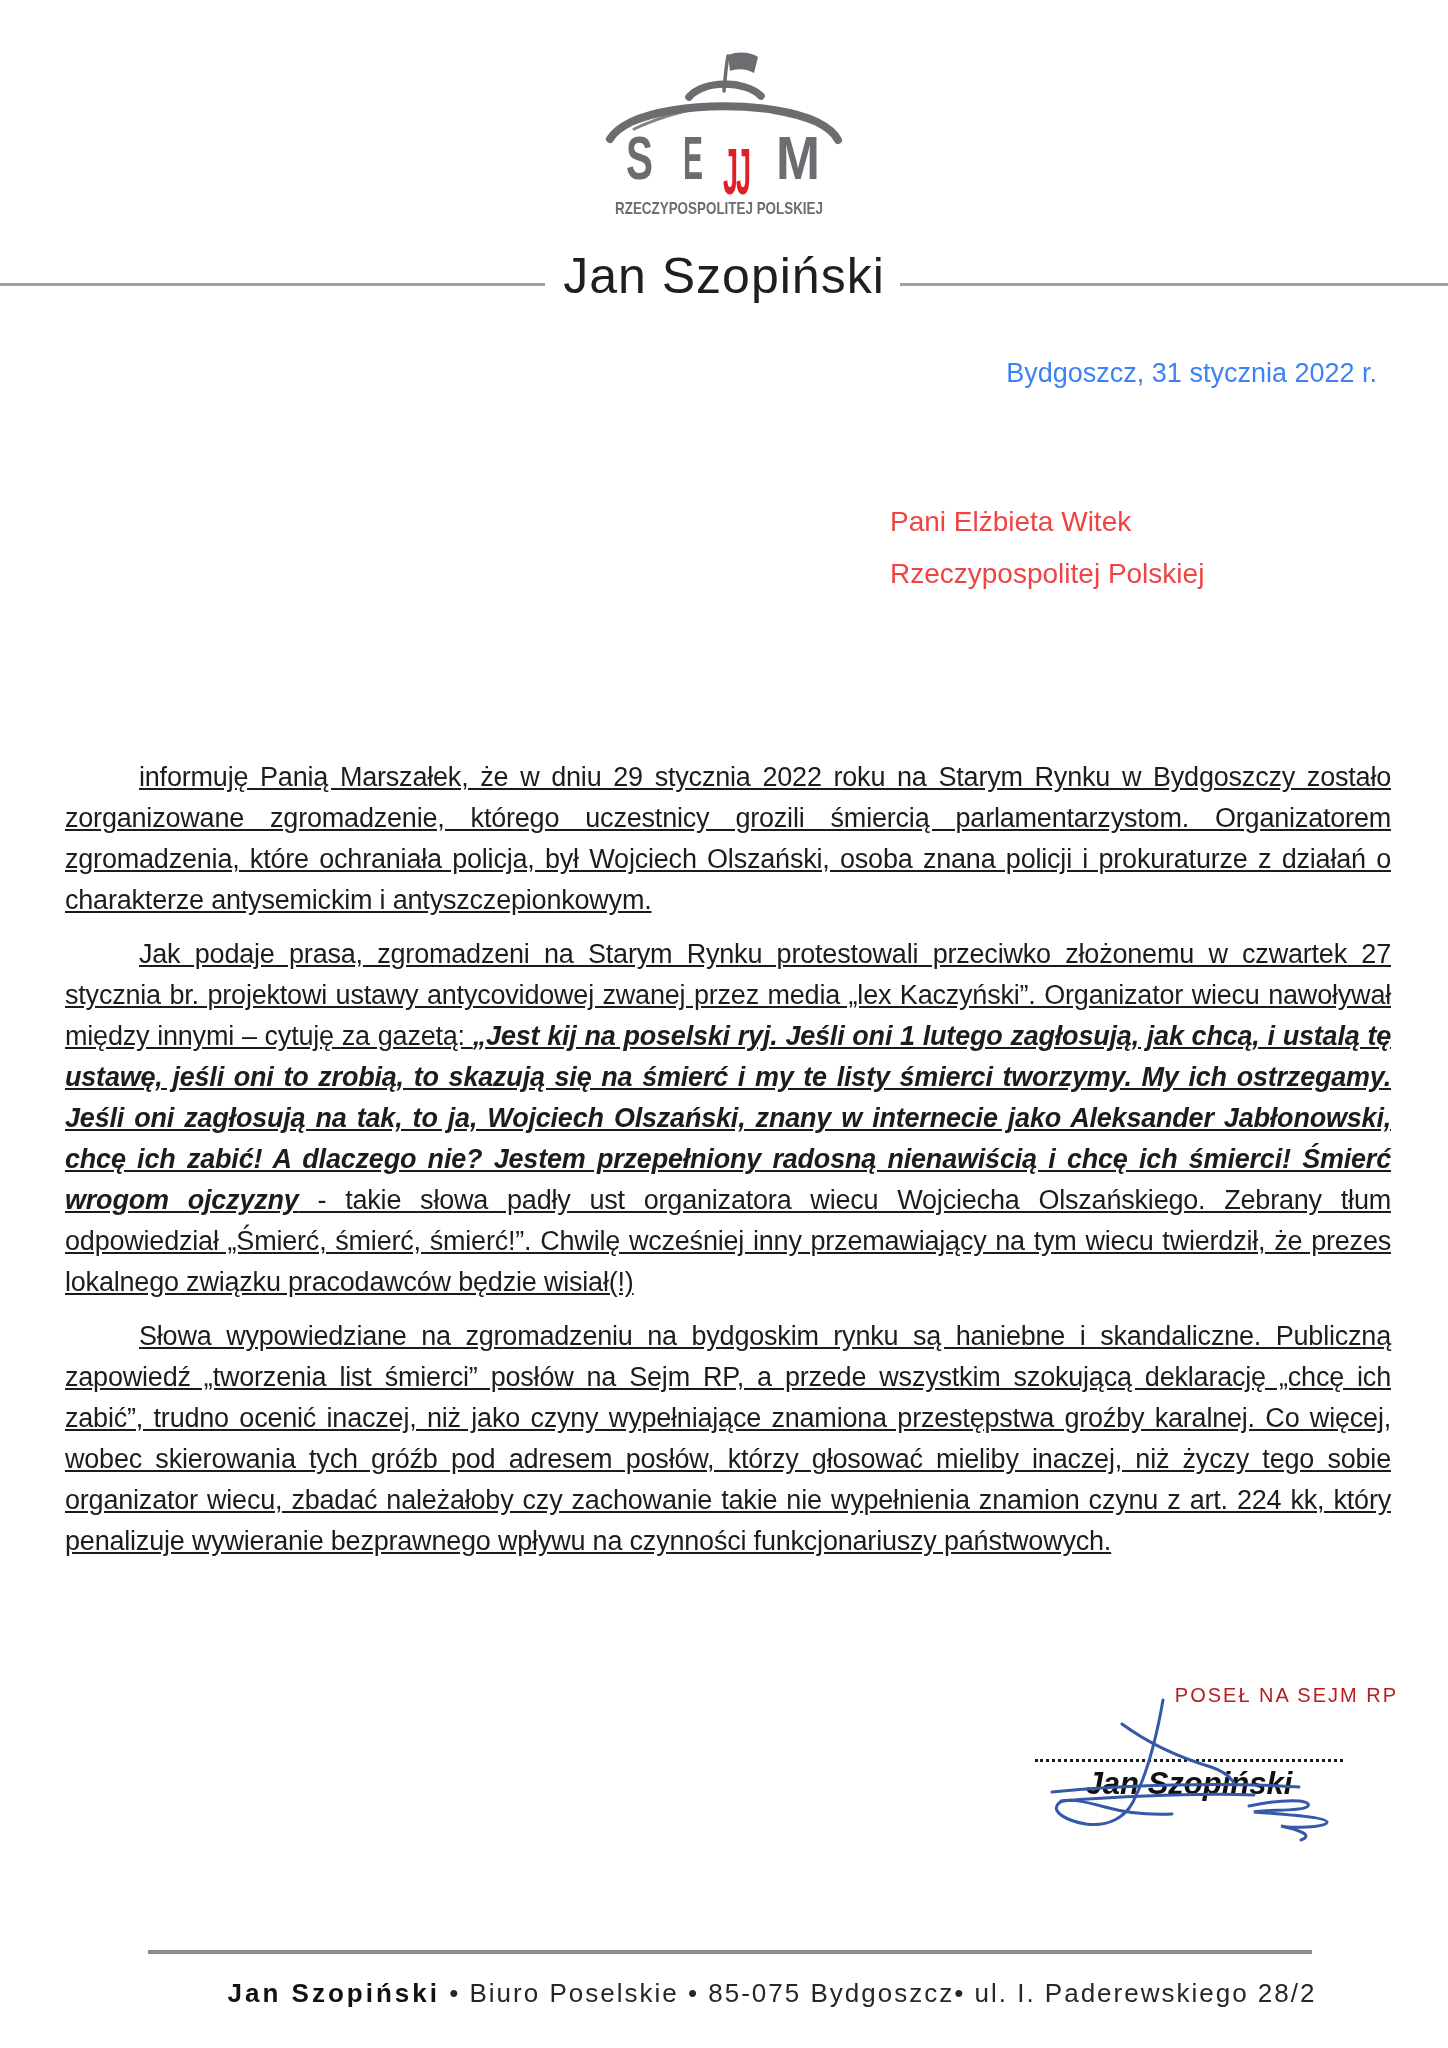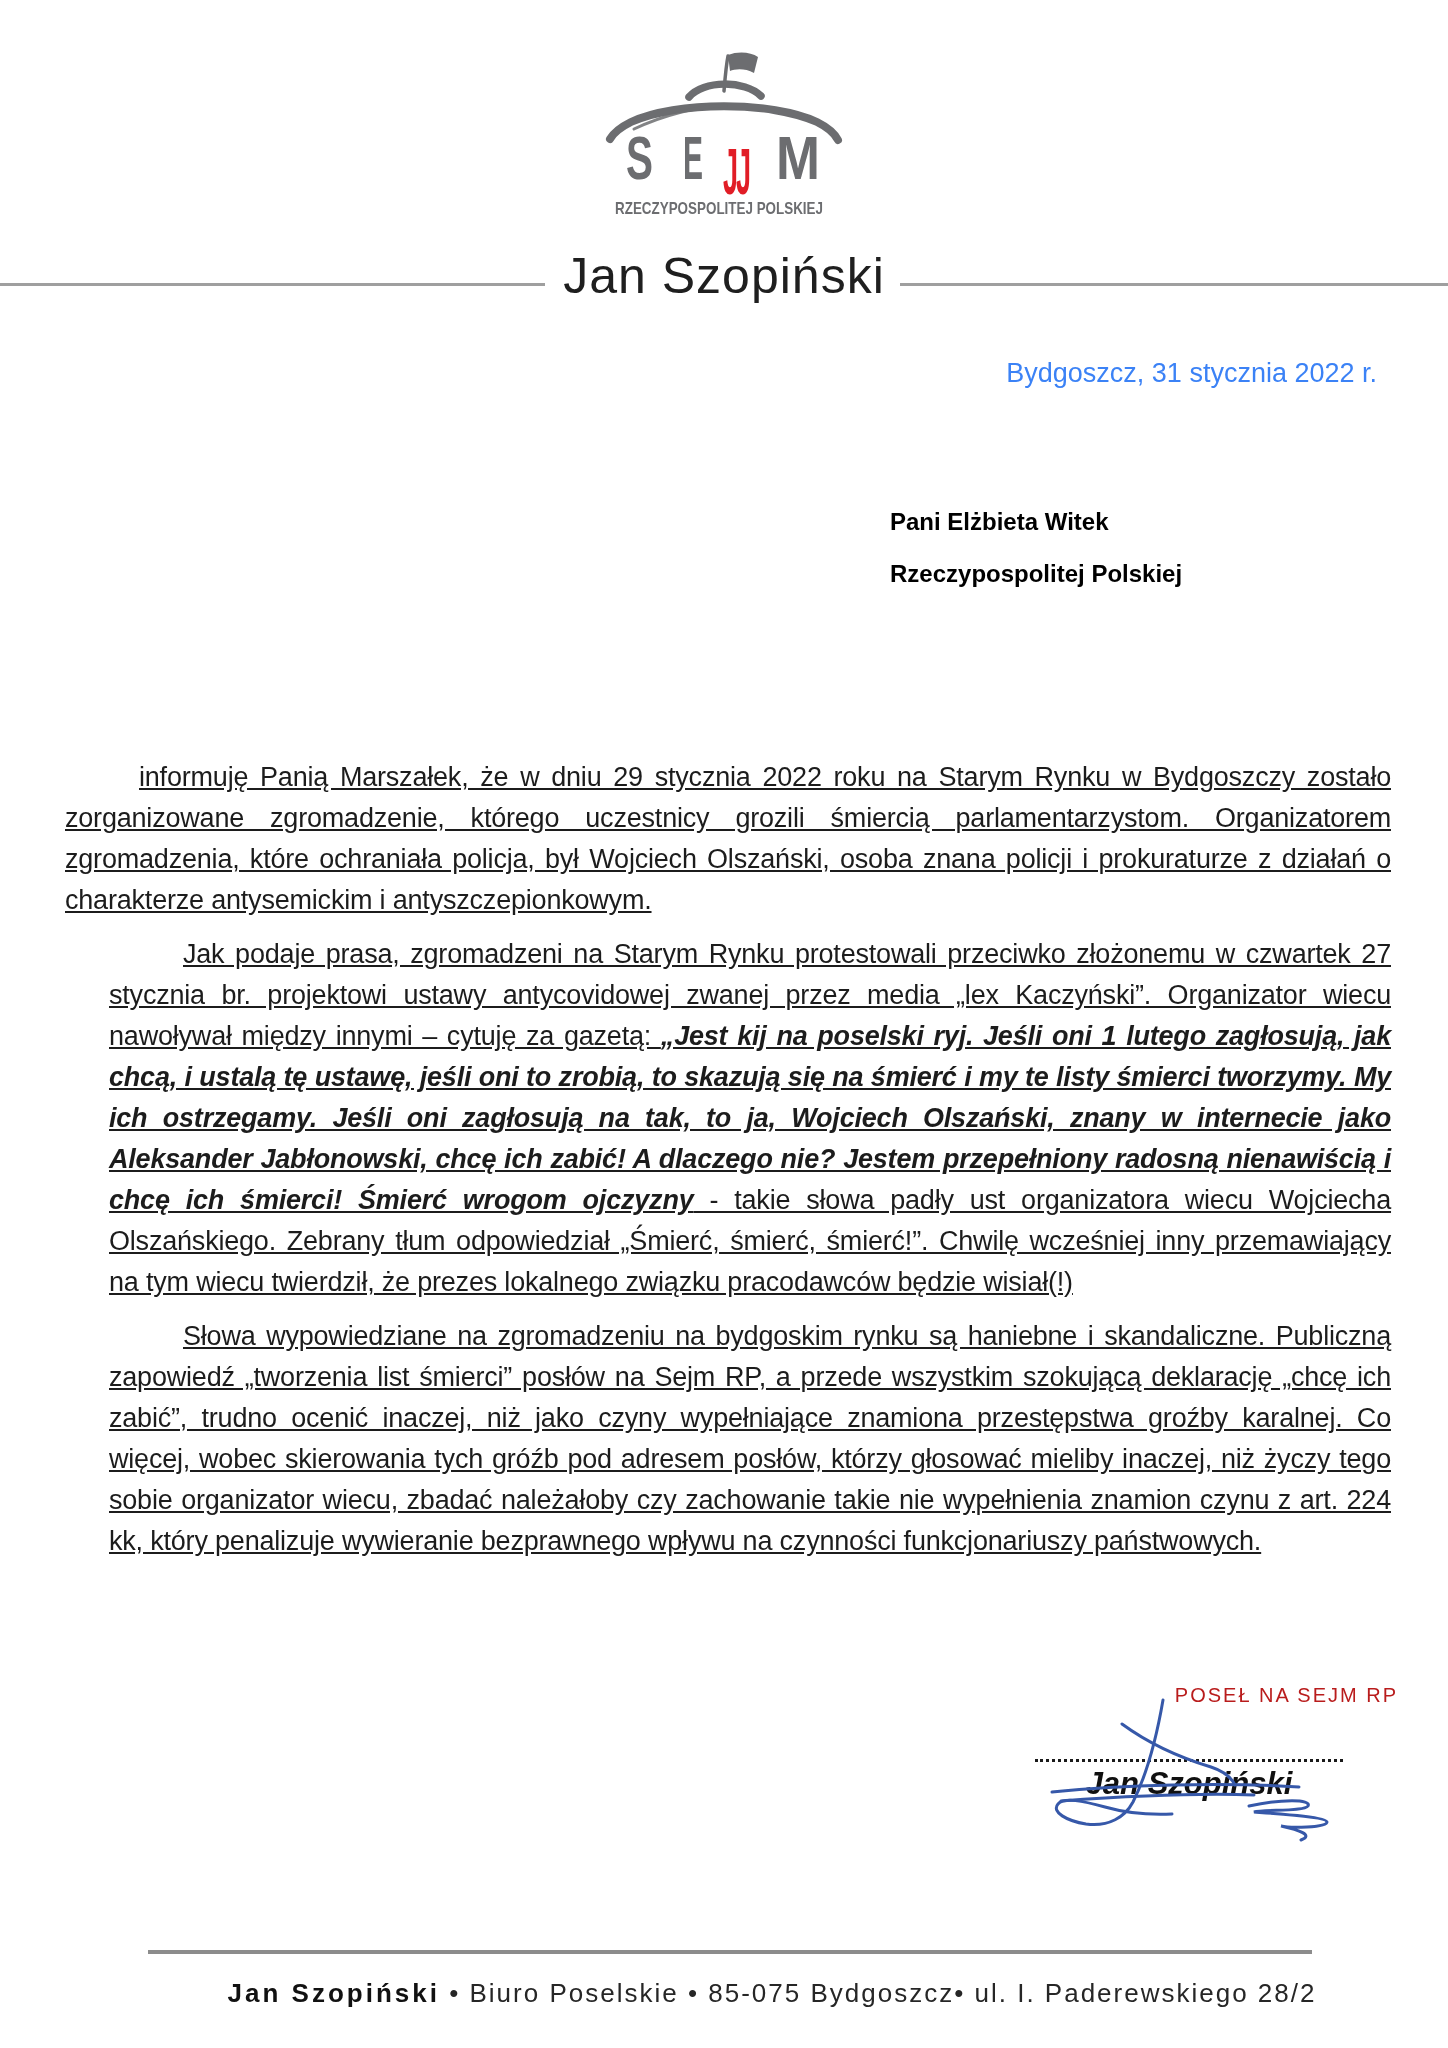--- a/index.html
+++ b/index.html
@@ -24,31 +24,31 @@
     letter-spacing:1px;line-height:54px;
   }
   
   .dateline{
     position:absolute;right:71px;top:357px;
     font-size:27px;line-height:32px;color:#3b82f6;
   }
   
   .addressee{
     position:absolute;left:890px;top:496px;
-    font-size:24px;font-weight:bold;line-height:52px;color:#000000;
+    font-size:28px;font-weight:normal;line-height:52px;color:#ef4444;
   }
   
   .body-text{
     position:absolute;left:65px;top:757px;width:1326px;
     font-size:27px;line-height:41px;letter-spacing:-0.2px;
     text-align:justify;
     hyphens:auto;-webkit-hyphens:auto;
   }
   .body-text p{margin:0;text-indent:74px;text-decoration:underline;}
-  .body-text p + p{margin-top:13px;margin-left:44px;}
+  .body-text p + p{margin-top:13px;}
   .quote-bold{font-weight:bold;font-style:italic;}
   
   .sig-role{
     position:absolute;left:1078px;top:1684px;width:320px;
     font-size:20px;letter-spacing:2px;color:#b91c1c;text-align:right;
   }
   .sig-dots{
     position:absolute;left:1035px;top:1759px;width:308px;height:0;
     border-top:3px dotted #1a1a1a;
   }

